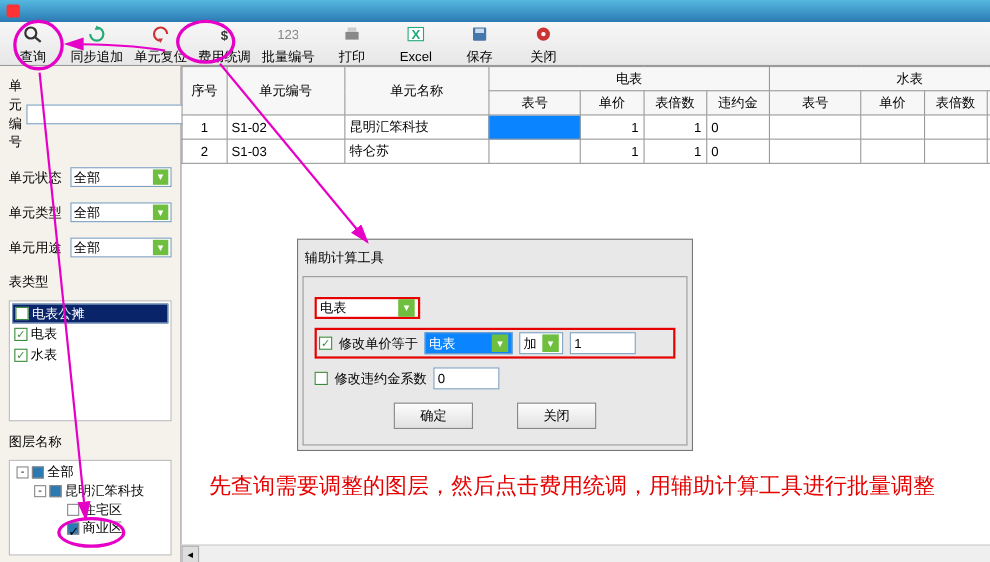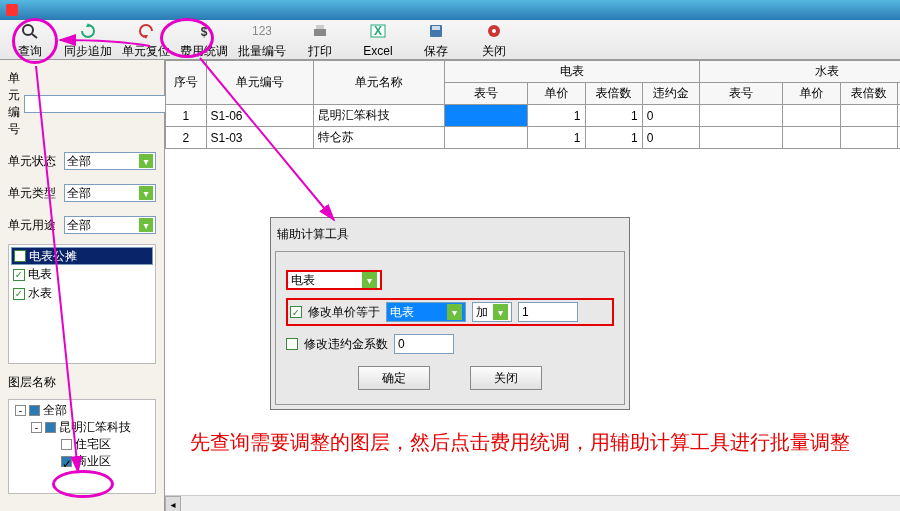--- a/index.html
+++ b/index.html
@@ -152,20 +152,21 @@
         </div>
       </div>
     <div class="row">
         <label>单元用途</label>
         <div class="sel">
           <span>全部</span>
           <span class="arr">▾</span>
         </div>
       </div>
 
+    <div class="grpttl">表类型</div>
     <div class="box listbox">
       <div class="item sel">
           <span class="cbx"></span>
           <span>电表公摊</span>
         </div>
       <div class="item">
           <span class="cbx">✓</span>
           <span>电表</span>
         </div>
       <div class="item">
@@ -214,21 +215,21 @@
         <th style="width:48px">单价</th>
         <th style="width:48px">表倍数</th>
         <th style="width:48px">违约金</th>
         <th style="width:70px">表号</th>
         <th style="width:48px">单价</th>
         <th style="width:48px">表倍数</th>
         <th style="width:48px">违约金</th>
       </tr>
       <tr>
         <td>1</td>
-            <td class="l">S1-06</td>
+            <td class="l">S1-02</td>
             <td class="l">昆明汇笨科技</td>
         <td class="hl"></td>
             <td class="r">1</td>
             <td class="r">1</td>
             <td class="l">0</td>
         <td></td>
             <td></td>
             <td></td>
             <td></td>
       </tr>

